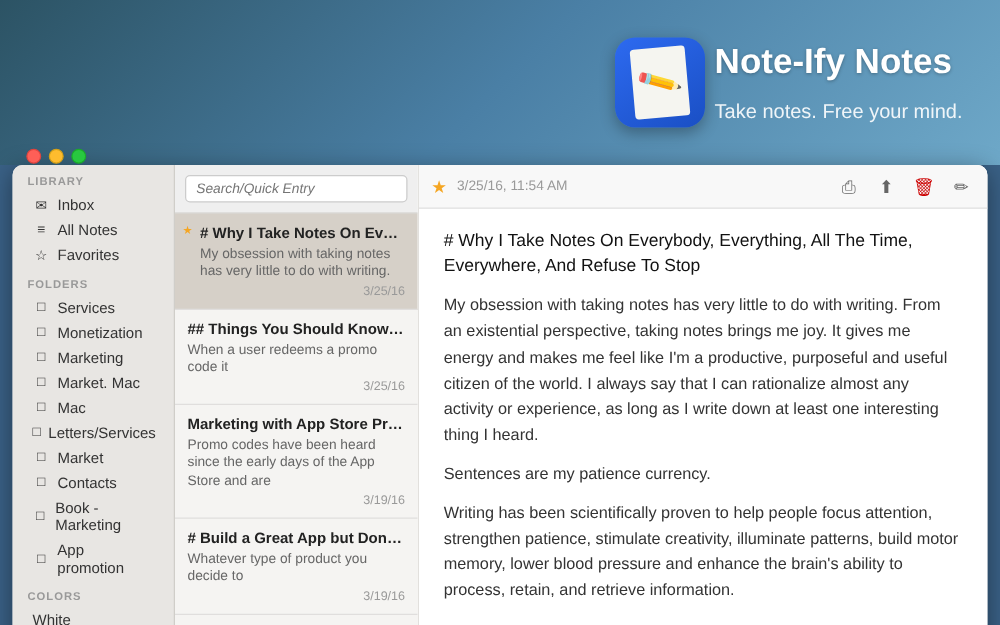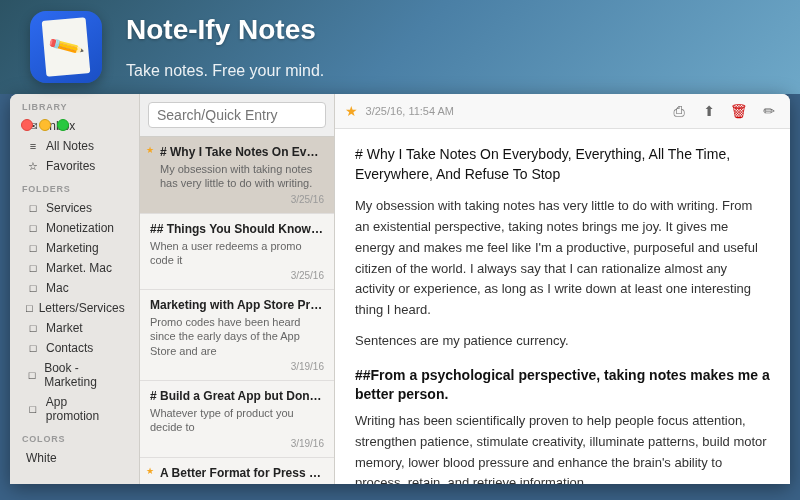--- a/index.html
+++ b/index.html
@@ -7,25 +7,26 @@
       width: 800px;
       height: 500px;
       overflow: hidden;
       font-family: -apple-system, BlinkMacSystemFont, 'Helvetica Neue', sans-serif;
       background: #3a6186;
     }
 
     
     .header-banner {
       background: linear-gradient(135deg, #2c5364, #4a7fa5, #6ea8c8);
-      height: 94px;
+      height: 132px;
       display: flex;
       align-items: center;
       padding: 0 30px;
-      gap: 24px;
+      gap: 8px;
+      justify-content: flex-end;
     }
     .app-icon {
       width: 72px;
       height: 72px;
       background: linear-gradient(145deg, #2d6af0, #1a4fc4);
       border-radius: 16px;
       display: flex;
       align-items: center;
       justify-content: center;
       font-size: 32px;
@@ -131,23 +132,24 @@
     .search-bar {
       padding: 8px;
       border-bottom: 1px solid #d0cec9;
       background: #efefef;
     }
     .search-input {
       width: 100%;
       padding: 4px 8px;
       border: 1px solid #ccc;
       border-radius: 4px;
-      font-size: 14px;
+      font-size: 11px;
       background: white;
       color: #999;
+      font-style: italic;
     }
     .note-item {
       padding: 8px 10px;
       border-bottom: 1px solid #e0dedd;
       cursor: pointer;
       position: relative;
     }
     .note-item.active { background: #d6d0c8; }
     .note-star {
       position: absolute;
@@ -372,19 +374,18 @@
       <div class="toolbar-btn" title="Share">⎙</div>
       <div class="toolbar-btn" title="Export">⬆</div>
       <div class="toolbar-btn" title="Delete" style="color:#c00;">🗑</div>
       <div class="toolbar-btn" title="Edit">✏</div>
     </div>
     <div class="editor-content">
       <div class="editor-title"># Why I Take Notes On Everybody, Everything, All The Time, Everywhere, And Refuse To Stop</div>
       <div class="editor-body">
         <p>My obsession with taking notes has very little to do with writing. From an existential perspective, taking notes brings me joy. It gives me energy and makes me feel like I'm a productive, purposeful and useful citizen of the world. I always say that I can rationalize almost any activity or experience, as long as I write down at least one interesting thing I heard.</p>
         <p>Sentences are my patience currency.</p>
-        <div class="editor-section-title">##From a psychological perspective, taking notes makes me a better person.</div>
         <p>Writing has been scientifically proven to help people focus attention, strengthen patience, stimulate creativity, illuminate patterns, build motor memory, lower blood pressure and enhance the brain's ability to process, retain, and retrieve information.</p>
       </div>
     </div>
   </div>
 
 </div>
 
 </body></html>

